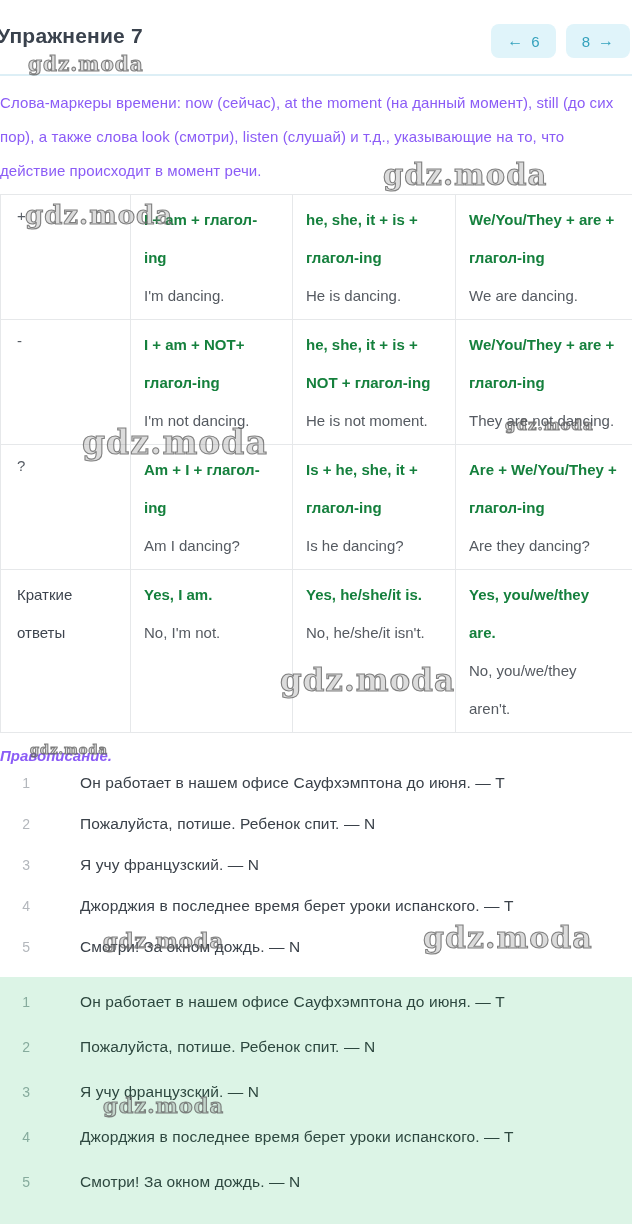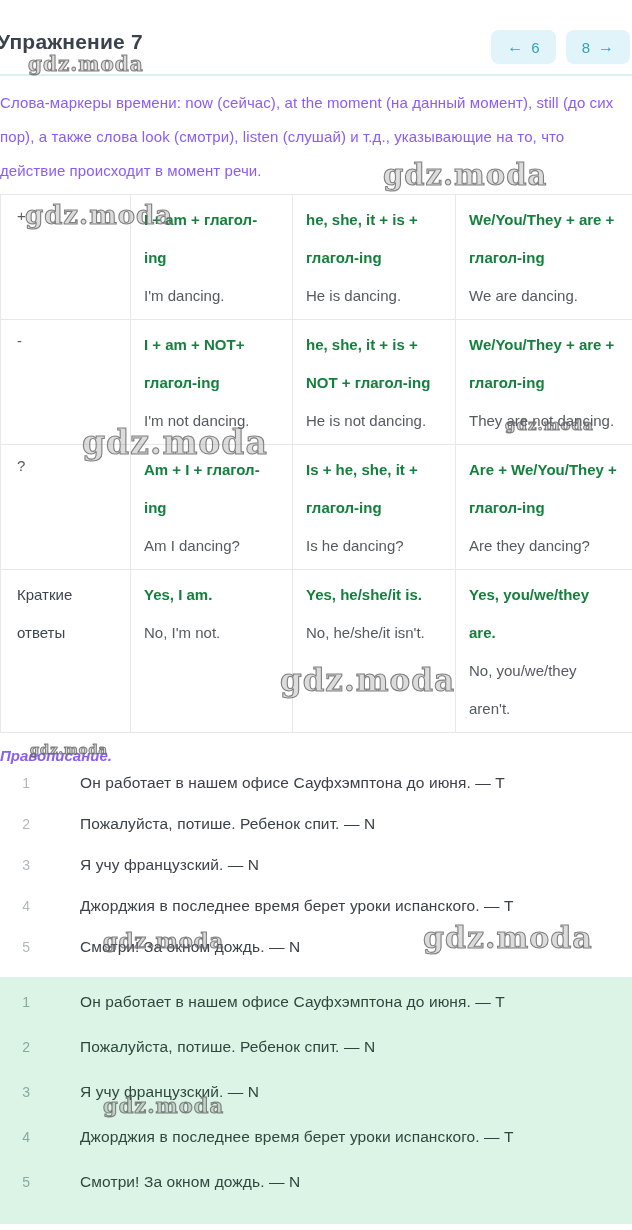--- a/index.html
+++ b/index.html
@@ -1,20 +1,20 @@
 <!DOCTYPE html>
 <html><head>
 <meta charset="utf-8">
 <style>
   * { margin:0; padding:0; box-sizing:border-box; }
   body { background:#ffffff; font-family:"Liberation Sans", sans-serif; }
   .page { position:relative; width:632px; height:1230px; background:#ffffff; overflow:hidden; }
 
   
-  .header { display:flex; justify-content:space-between; align-items:flex-start; padding:30px 2px 0 0; height:76px; border-bottom:2px solid #ddeff6; }
+  .header { display:flex; justify-content:space-between; align-items:flex-start; padding:24px 2px 0 0; height:76px; border-bottom:2px solid #ddeff6; }
   .title { font-size:21px; font-weight:700; color:#3a424d; margin-left:-3px; letter-spacing:.2px; }
   .nav { display:flex; gap:10px; }
   .navbtn { border:none; cursor:pointer; background:#e0f4fa; color:#35a2bd; border-radius:8px; height:34px; font-size:15px; font-family:"Liberation Sans", sans-serif; display:flex; align-items:center; gap:8px; padding:0 16px; }
   .navbtn.all { padding:0 21px; font-size:15px; }
   .arrow { font-size:16px; }
 
   
   .intro { margin:10px 0 6px 0; font-size:15px; color:#8b5cf6; line-height:34px; letter-spacing:.1px; }
 
   
@@ -86,21 +86,21 @@
         </td>
       </tr>
       <tr>
         <td class="rowlabel sign">-</td>
         <td>
           <div class="formula">I + am + NOT+ глагол-ing</div>
           <div class="example">I'm not dancing.</div>
         </td>
         <td>
           <div class="formula">he, she, it + is + NOT + глагол-ing</div>
-          <div class="example">He is not dancing.</div>
+          <div class="example">He is not moment.</div>
         </td>
         <td>
           <div class="formula">We/You/They + are + глагол-ing</div>
           <div class="example">They are not dancing.</div>
         </td>
       </tr>
       <tr>
         <td class="rowlabel sign">?</td>
         <td>
           <div class="formula">Am + I + глагол-ing</div>

